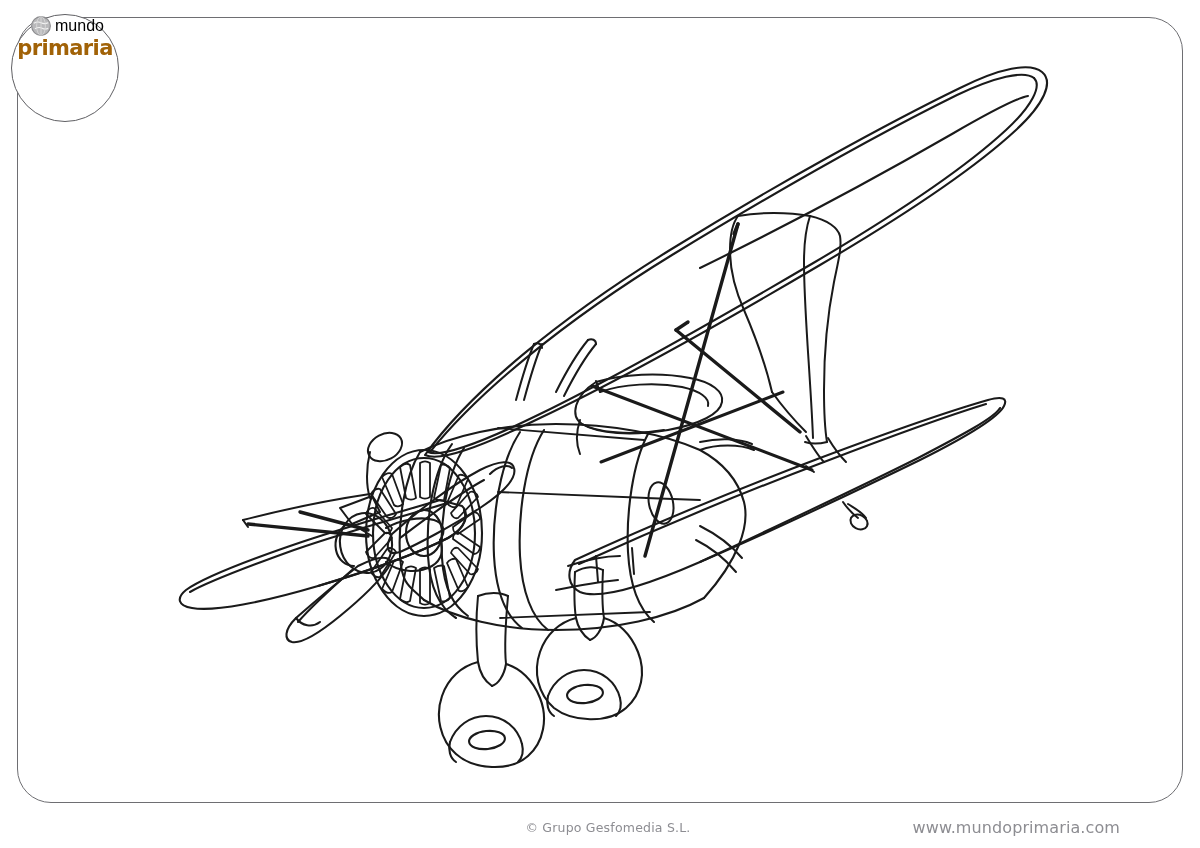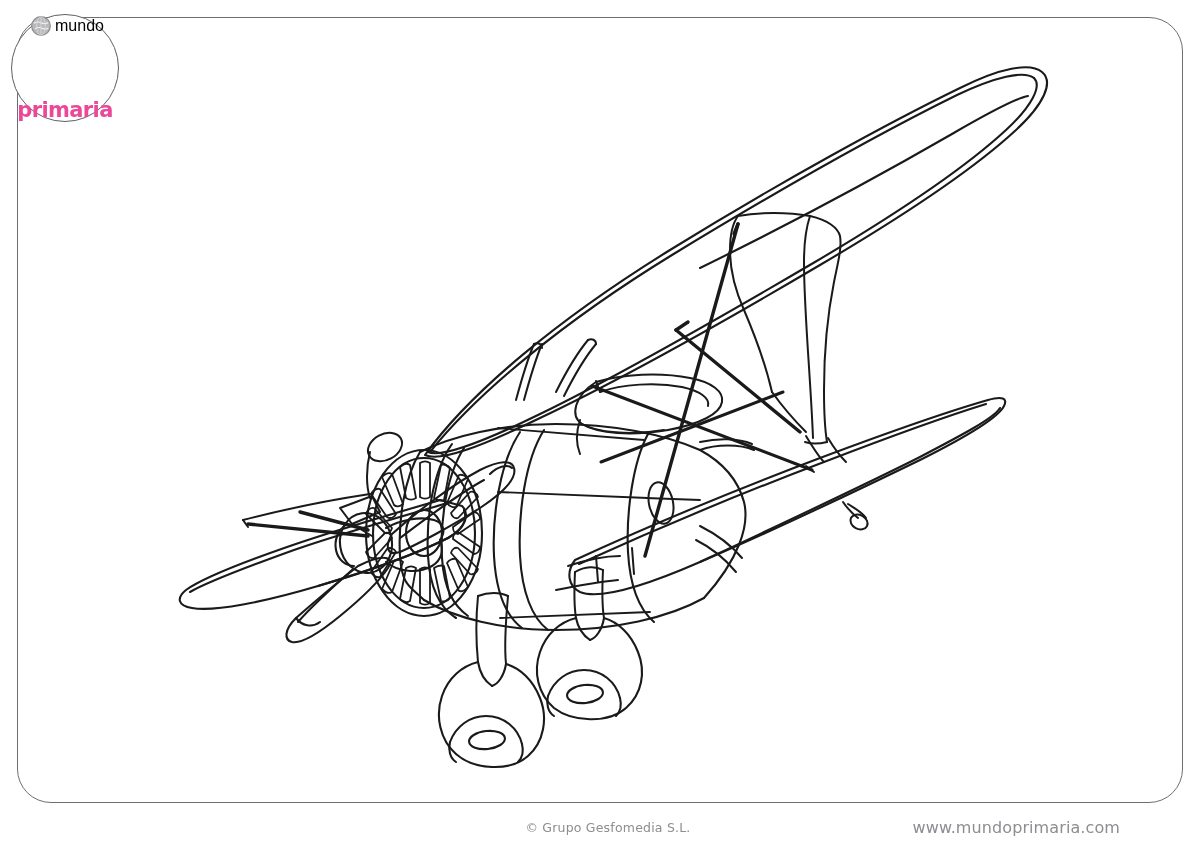--- a/index.html
+++ b/index.html
@@ -42,39 +42,39 @@
     border: 1.6px solid #5f5f63;
     box-sizing: border-box;
     z-index: 5;
   }
   #logo-inner {
     position: absolute;
     left: 0; top: 0; right: 0; bottom: 0;
     display: flex;
     flex-direction: column;
     align-items: center;
-    justify-content: space-between;
+    justify-content: flex-start;
   }
   #logo-row-top {
     display: flex;
     align-items: center;
     gap: 3px;
     margin-left: 4px;
   }
   #globe-icon {
     width: 22px;
     height: 22px;
     flex: 0 0 auto;
     display: block;
   }
   #logo-word-primaria {
     font-family: "DejaVu Sans", sans-serif;
     font-size: 21px;
     font-weight: bold;
-    color: #ec4899;
+    color: #a16207;
     letter-spacing: -0.6px;
     line-height: 1;
     margin-top: 1px;
   }
   
   #artwork {
     position: absolute;
     left: 0;
     top: 0;
     width: 1200px;

